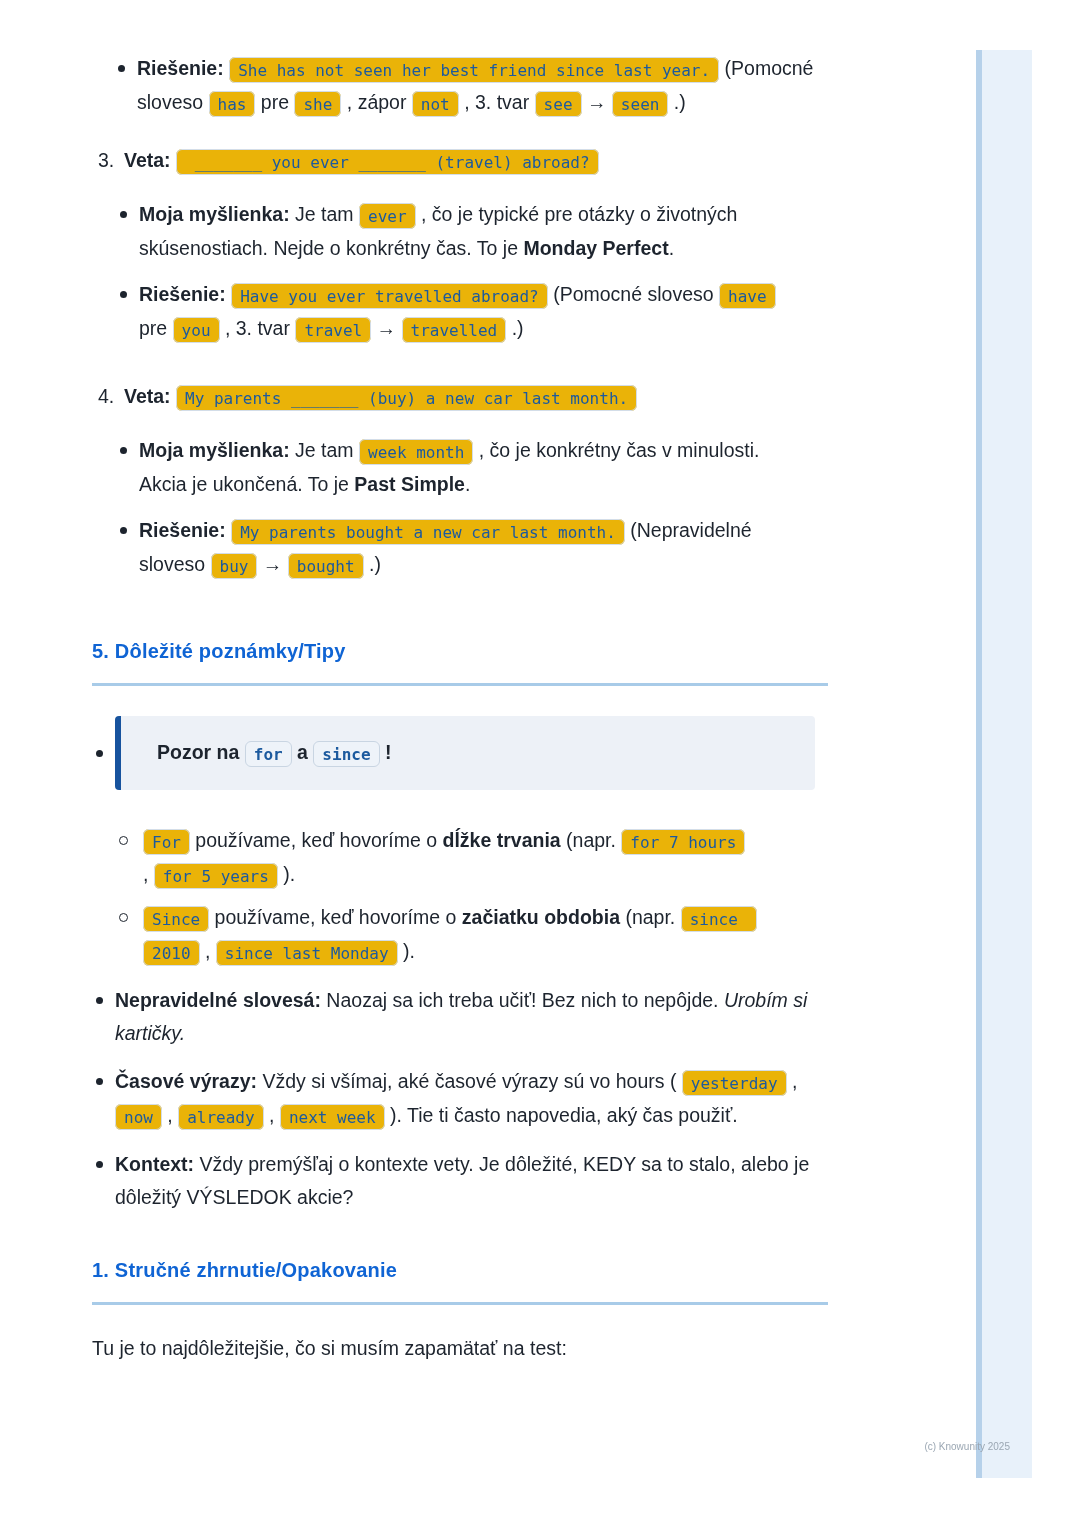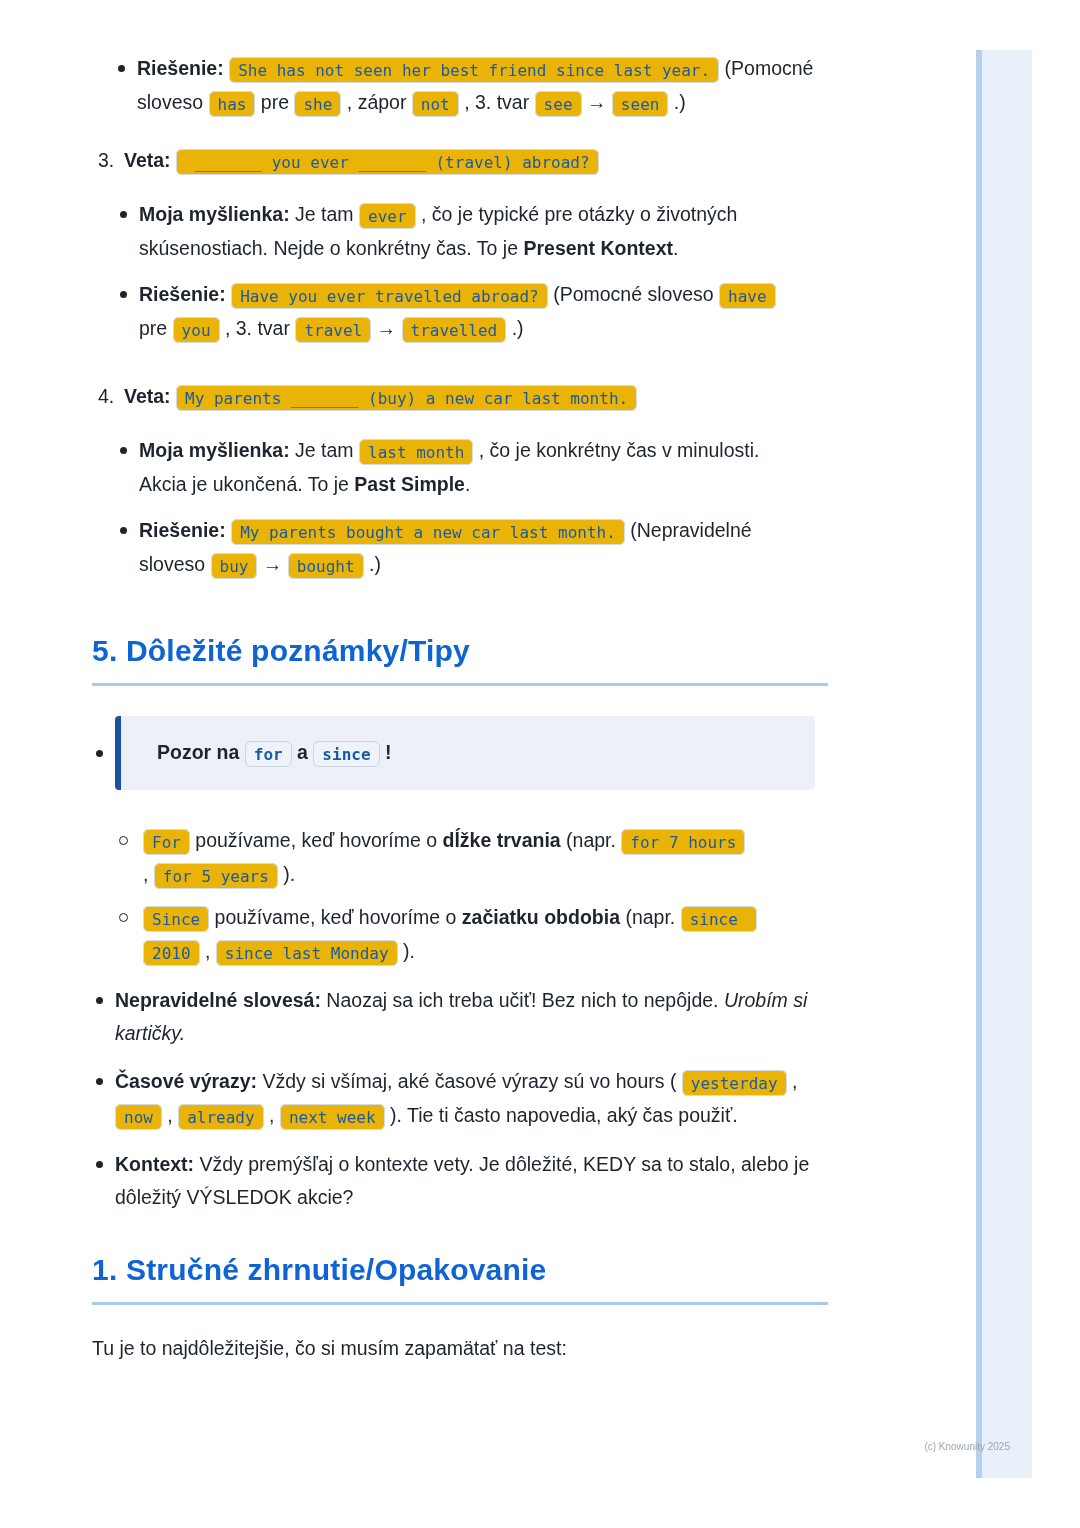--- a/index.html
+++ b/index.html
@@ -43,21 +43,21 @@
   .chip {
     font-family: "DejaVu Sans Mono", monospace;
     font-size: 16px; color: #1c5a9e;
     background: #eab308; border: 1px solid #d3dde8; border-radius: 6px;
     padding: 2.5px 8px; white-space: pre-wrap;
     box-decoration-break: clone; -webkit-box-decoration-break: clone;
   }
 
   
   h2 {
-    color: #0f64d4; font-size: 30px; line-height: 36px; font-weight: bold;
+    color: #0f64d4; font-size: 20px; line-height: 36px; font-weight: bold;
     margin-top: 38px; letter-spacing: 0.2px;
   }
   .rule { border: none; height: 3px; background: #a8cbe8; margin-top: 14px; margin-bottom: 30px; }
   .rule6 { margin-bottom: 27px; }
 
   
   .li-callout::before { top: 34px !important; }
   .callout {
     background: #edf1f7; border-left: 6px solid #17539e; border-radius: 4px;
     padding: 20px 36px 20px 36px; font-weight: bold;
@@ -92,36 +92,36 @@
       <p><strong>Riešenie: </strong><code class="chip">She has not seen her best friend since last year.</code><span> (Pomocné sloveso </span><code class="chip">has</code><span> pre </span><code class="chip">she</code><span> , zápor </span><code class="chip">not</code><span> , 3. tvar </span><code class="chip">see</code><span> → </span><code class="chip">seen</code><span> .)</span></p>
     </li>
   </ul>
 
   <div class="olrow">
     <span class="num">3.</span>
     <div class="obody">
       <p><strong>Veta: </strong><code class="chip"> _______ you ever _______ (travel) abroad?</code></p>
       <ul class="ul-nested">
         <li class="d">
-          <p><strong>Moja myšlienka: </strong><span>Je tam </span><code class="chip">ever</code><span> , čo je typické pre otázky o životných skúsenostiach. Nejde o konkrétny čas. To je </span><strong>Present Kontext</strong><span>.</span></p>
+          <p><strong>Moja myšlienka: </strong><span>Je tam </span><code class="chip">ever</code><span> , čo je typické pre otázky o životných skúsenostiach. Nejde o konkrétny čas. To je </span><strong>Monday Perfect</strong><span>.</span></p>
         </li>
         <li class="d">
           <p><strong>Riešenie: </strong><code class="chip">Have you ever travelled abroad?</code><span> (Pomocné sloveso </span><code class="chip">have</code><span> pre </span><code class="chip">you</code><span> , 3. tvar </span><code class="chip">travel</code><span> → </span><code class="chip">travelled</code><span> .)</span></p>
         </li>
       </ul>
     </div>
   </div>
 
   <div class="olrow">
     <span class="num">4.</span>
     <div class="obody">
       <p><strong>Veta: </strong><code class="chip">My parents _______ (buy) a new car last month.</code></p>
       <ul class="ul-nested">
         <li class="d">
-          <p><strong>Moja myšlienka: </strong><span>Je tam </span><code class="chip">last month</code><span> , čo je konkrétny čas v minulosti. Akcia je ukončená. To je </span><strong>Past Simple</strong><span>.</span></p>
+          <p><strong>Moja myšlienka: </strong><span>Je tam </span><code class="chip">week month</code><span> , čo je konkrétny čas v minulosti. Akcia je ukončená. To je </span><strong>Past Simple</strong><span>.</span></p>
         </li>
         <li class="d">
           <p><strong>Riešenie: </strong><code class="chip">My parents bought a new car last month.</code><span> (Nepravidelné sloveso </span><code class="chip">buy</code><span> → </span><code class="chip">bought</code><span> .)</span></p>
         </li>
       </ul>
     </div>
   </div>
 
   <h2>5. Dôležité poznámky/Tipy</h2>
   <hr class="rule">

